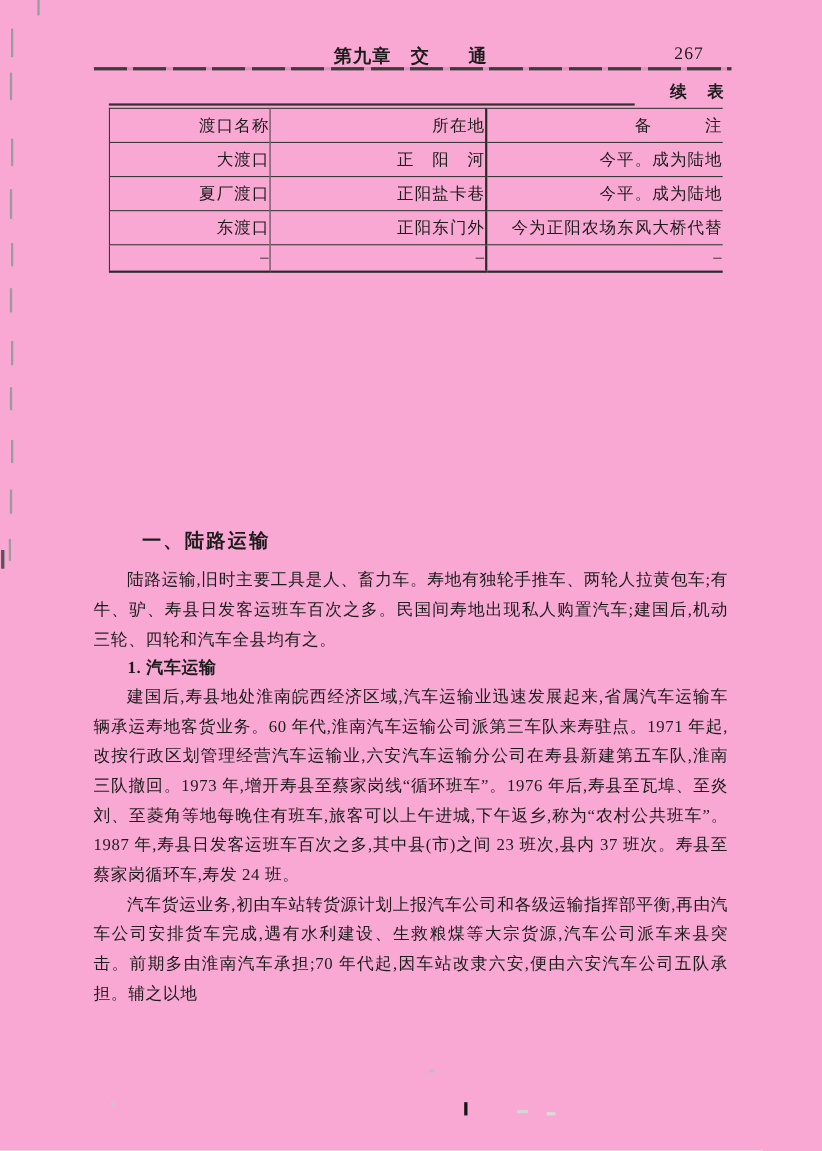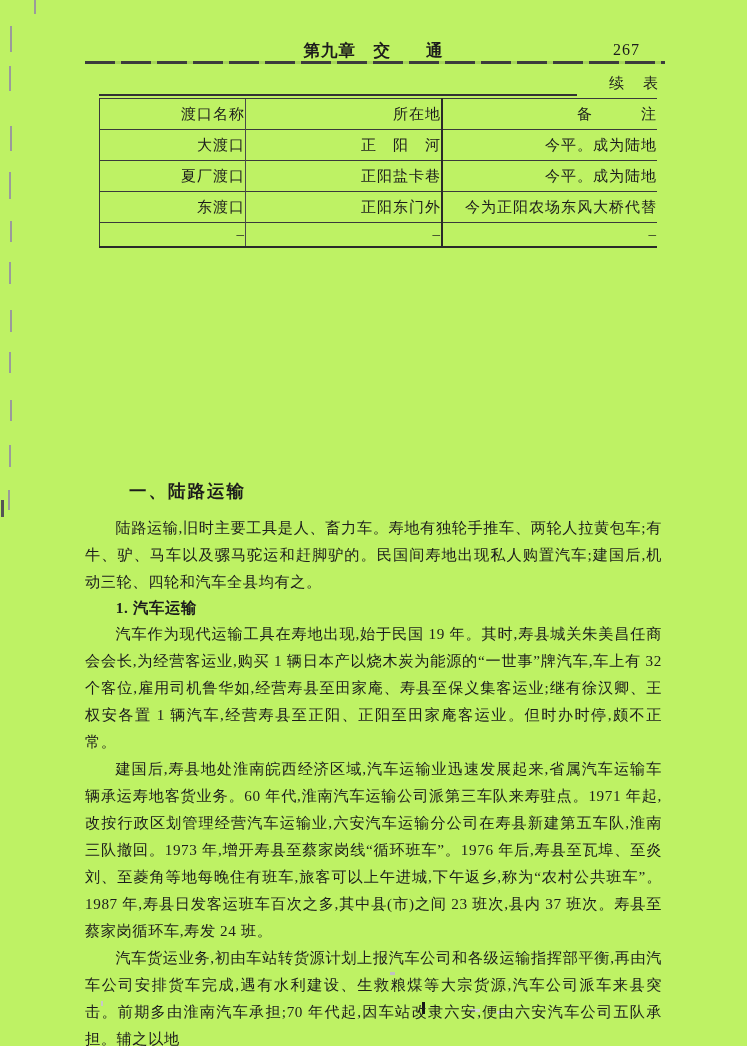--- a/index.html
+++ b/index.html
@@ -1,19 +1,19 @@
 <!DOCTYPE html>
 <html><head>
 <meta charset="utf-8">
 <style>
   html,body{margin:0;padding:0;background:#e8e8e8;}
   .page{
     position:relative;
     width:747px;height:1046px;
-    background:#bef264;
+    background:#f9a8d4;
     overflow:hidden;
     font-family:"Liberation Serif", serif;
     color:#1c1c1c;
   }
   .content{position:absolute;left:85px;top:0;width:577px;height:100%;}
 
   
   .running-header{position:absolute;top:40px;left:0;width:100%;height:22px;}
   .chapter-title{
     display:block;text-align:center;
@@ -24,21 +24,21 @@
     font-size:16px;letter-spacing:1px;
   }
   .header-rule{
     position:absolute;top:61px;left:0;width:580px;height:3px;
     background:repeating-linear-gradient(90deg,#3c3c3c 0 30px,rgba(0,0,0,0.12) 30px 36px);
   }
 
   
   .continued-label{
     position:absolute;top:74px;right:2px;
-    font-size:15px;font-weight:normal;letter-spacing:2px;
+    font-size:15px;font-weight:bold;letter-spacing:2px;
   }
   .pre-table-rule{
     position:absolute;top:94px;left:14px;width:478px;height:2px;background:#333;
   }
   table.ferry-table{
     position:absolute;top:98px;left:14px;
     width:558px;border-collapse:collapse;table-layout:fixed;
     font-size:15px;
   }
   table.ferry-table td,table.ferry-table th{
@@ -144,21 +144,20 @@
           <td>–</td>
           <td>–</td>
           <td>–</td>
         </tr>
       </tbody>
     </table>
 
     <div class="subsection-title">一、陆路运输</div>
 
     <div class="body-text">
-      <p>陆路运输,旧时主要工具是人、畜力车。寿地有独轮手推车、两轮人拉黄包车;有牛、驴、马车以及骡马驼运和赶脚驴的。民国间寿地出现私人购置汽车;建国后,机动三轮、四轮和汽车全县均有之。</p>
+      <p>陆路运输,旧时主要工具是人、畜力车。寿地有独轮手推车、两轮人拉黄包车;有牛、驴、寿县日发客运班车百次之多。民国间寿地出现私人购置汽车;建国后,机动三轮、四轮和汽车全县均有之。</p>
       <p class="auto-heading">1. 汽车运输</p>
-      <p>汽车作为现代运输工具在寿地出现,始于民国 19 年。其时,寿县城关朱美昌任商会会长,为经营客运业,购买 1 辆日本产以烧木炭为能源的“一世事”牌汽车,车上有 32 个客位,雇用司机鲁华如,经营寿县至田家庵、寿县至保义集客运业;继有徐汉卿、王权安各置 1 辆汽车,经营寿县至正阳、正阳至田家庵客运业。但时办时停,颇不正常。</p>
       <p>建国后,寿县地处淮南皖西经济区域,汽车运输业迅速发展起来,省属汽车运输车辆承运寿地客货业务。60 年代,淮南汽车运输公司派第三车队来寿驻点。1971 年起,改按行政区划管理经营汽车运输业,六安汽车运输分公司在寿县新建第五车队,淮南三队撤回。1973 年,增开寿县至蔡家岗线“循环班车”。1976 年后,寿县至瓦埠、至炎刘、至菱角等地每晚住有班车,旅客可以上午进城,下午返乡,称为“农村公共班车”。1987 年,寿县日发客运班车百次之多,其中县(市)之间 23 班次,县内 37 班次。寿县至蔡家岗循环车,寿发 24 班。</p>
       <p>汽车货运业务,初由车站转货源计划上报汽车公司和各级运输指挥部平衡,再由汽车公司安排货车完成,遇有水利建设、生救粮煤等大宗货源,汽车公司派车来县突击。前期多由淮南汽车承担;70 年代起,因车站改隶六安,便由六安汽车公司五队承担。辅之以地</p>
     </div>
 
   </div>
 </div>
 
 </body></html>

